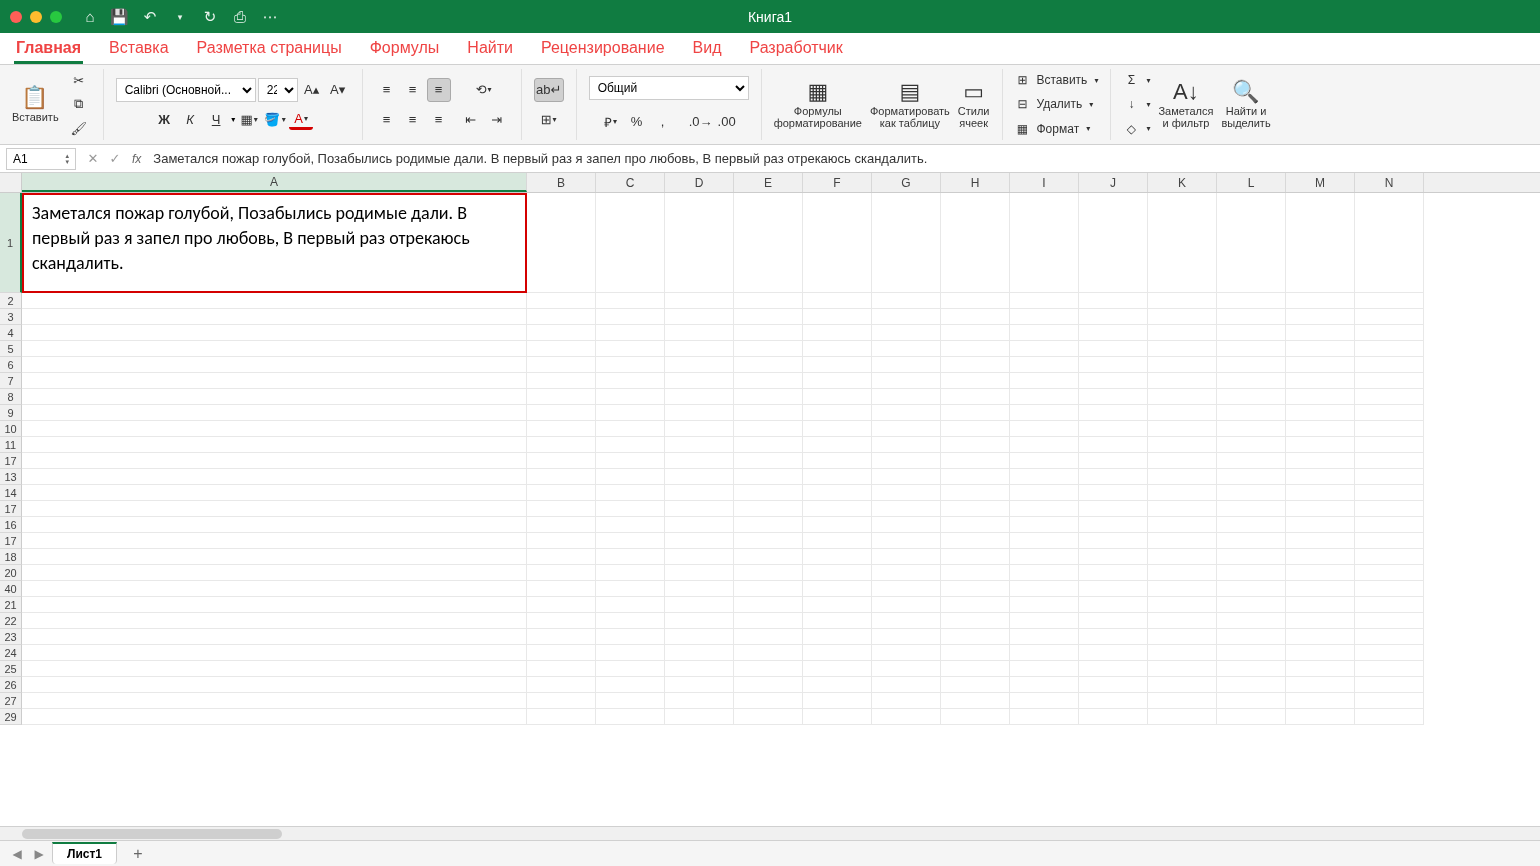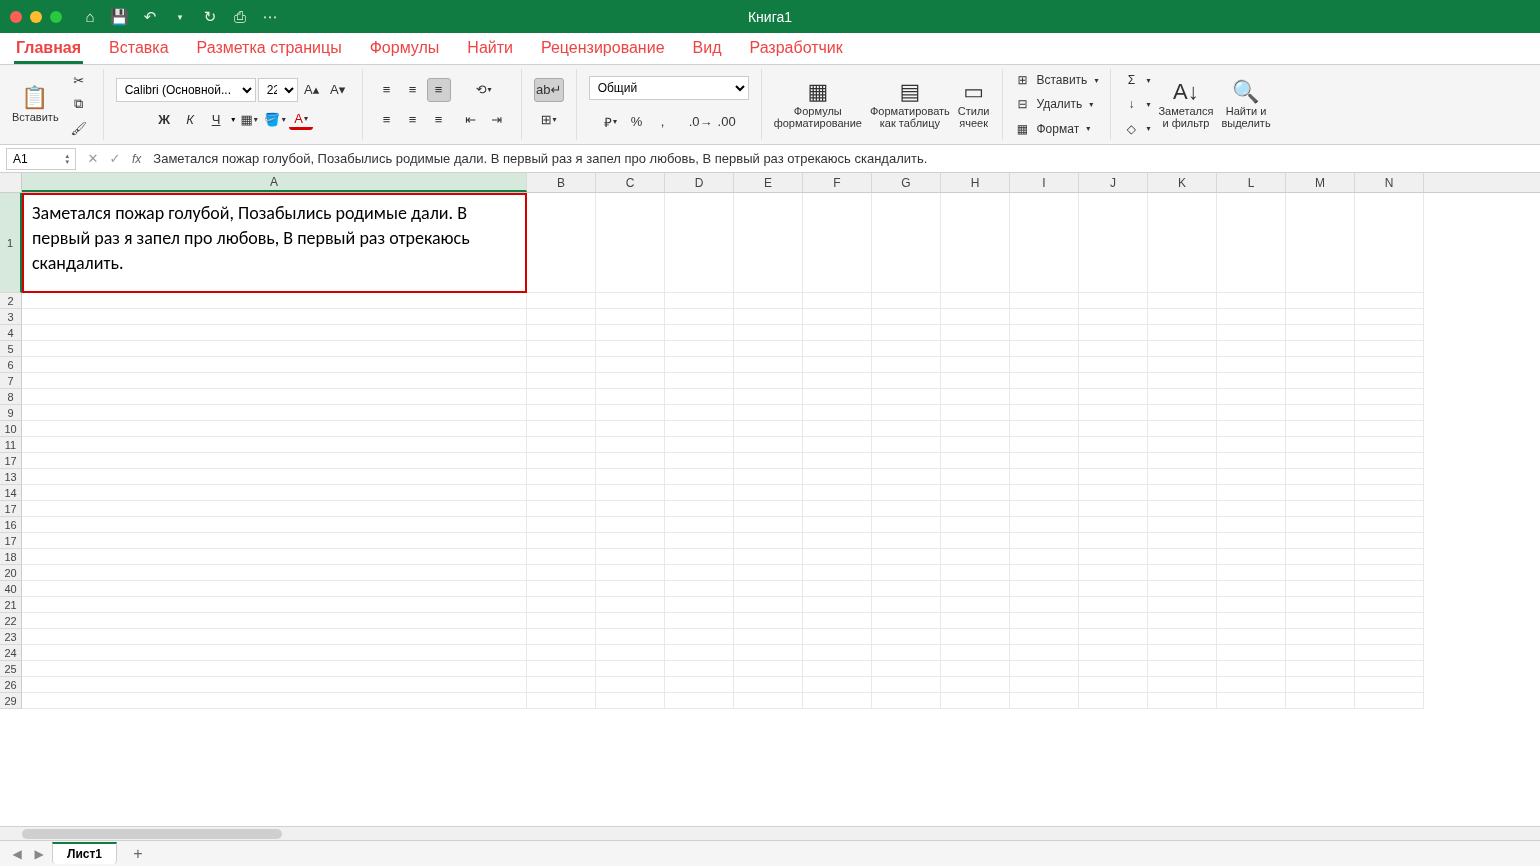--- a/index.html
+++ b/index.html
@@ -711,20 +711,37 @@
         <div class="cell" style="width: 69px;"></div>
         <div class="cell" style="width: 69px;"></div>
         <div class="cell" style="width: 69px;"></div>
         <div class="cell" style="width: 69px;"></div>
         <div class="cell" style="width: 69px;"></div>
         <div class="cell" style="width: 69px;"></div>
         <div class="cell" style="width: 69px;"></div>
         <div class="cell" style="width: 69px;"></div>
       </div>
       <div class="row">
+        <div class="row-h">27</div>
+        <div class="cell" style="width: 505px;"></div>
+        <div class="cell" style="width: 69px;"></div>
+        <div class="cell" style="width: 69px;"></div>
+        <div class="cell" style="width: 69px;"></div>
+        <div class="cell" style="width: 69px;"></div>
+        <div class="cell" style="width: 69px;"></div>
+        <div class="cell" style="width: 69px;"></div>
+        <div class="cell" style="width: 69px;"></div>
+        <div class="cell" style="width: 69px;"></div>
+        <div class="cell" style="width: 69px;"></div>
+        <div class="cell" style="width: 69px;"></div>
+        <div class="cell" style="width: 69px;"></div>
+        <div class="cell" style="width: 69px;"></div>
+        <div class="cell" style="width: 69px;"></div>
+      </div>
+      <div class="row">
         <div class="row-h">29</div>
         <div class="cell" style="width: 505px;"></div>
         <div class="cell" style="width: 69px;"></div>
         <div class="cell" style="width: 69px;"></div>
         <div class="cell" style="width: 69px;"></div>
         <div class="cell" style="width: 69px;"></div>
         <div class="cell" style="width: 69px;"></div>
         <div class="cell" style="width: 69px;"></div>
         <div class="cell" style="width: 69px;"></div>
         <div class="cell" style="width: 69px;"></div>

